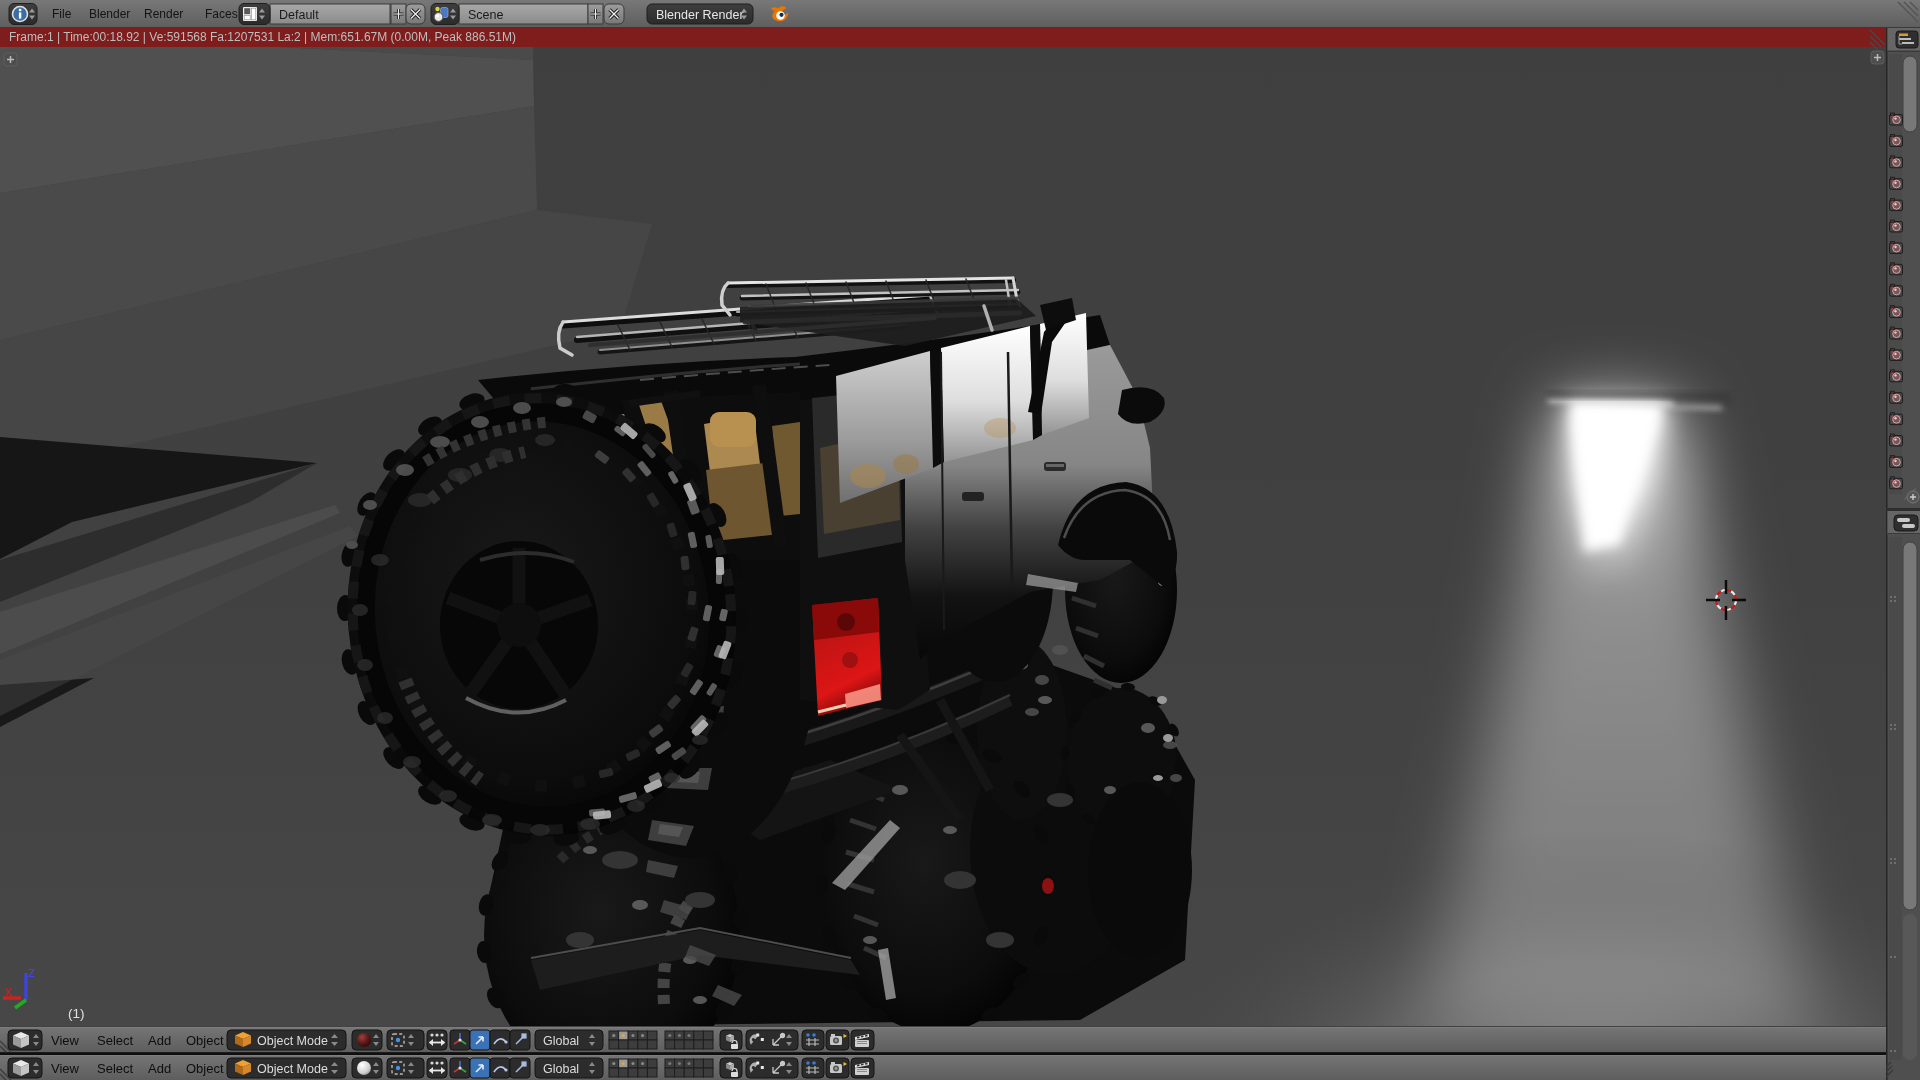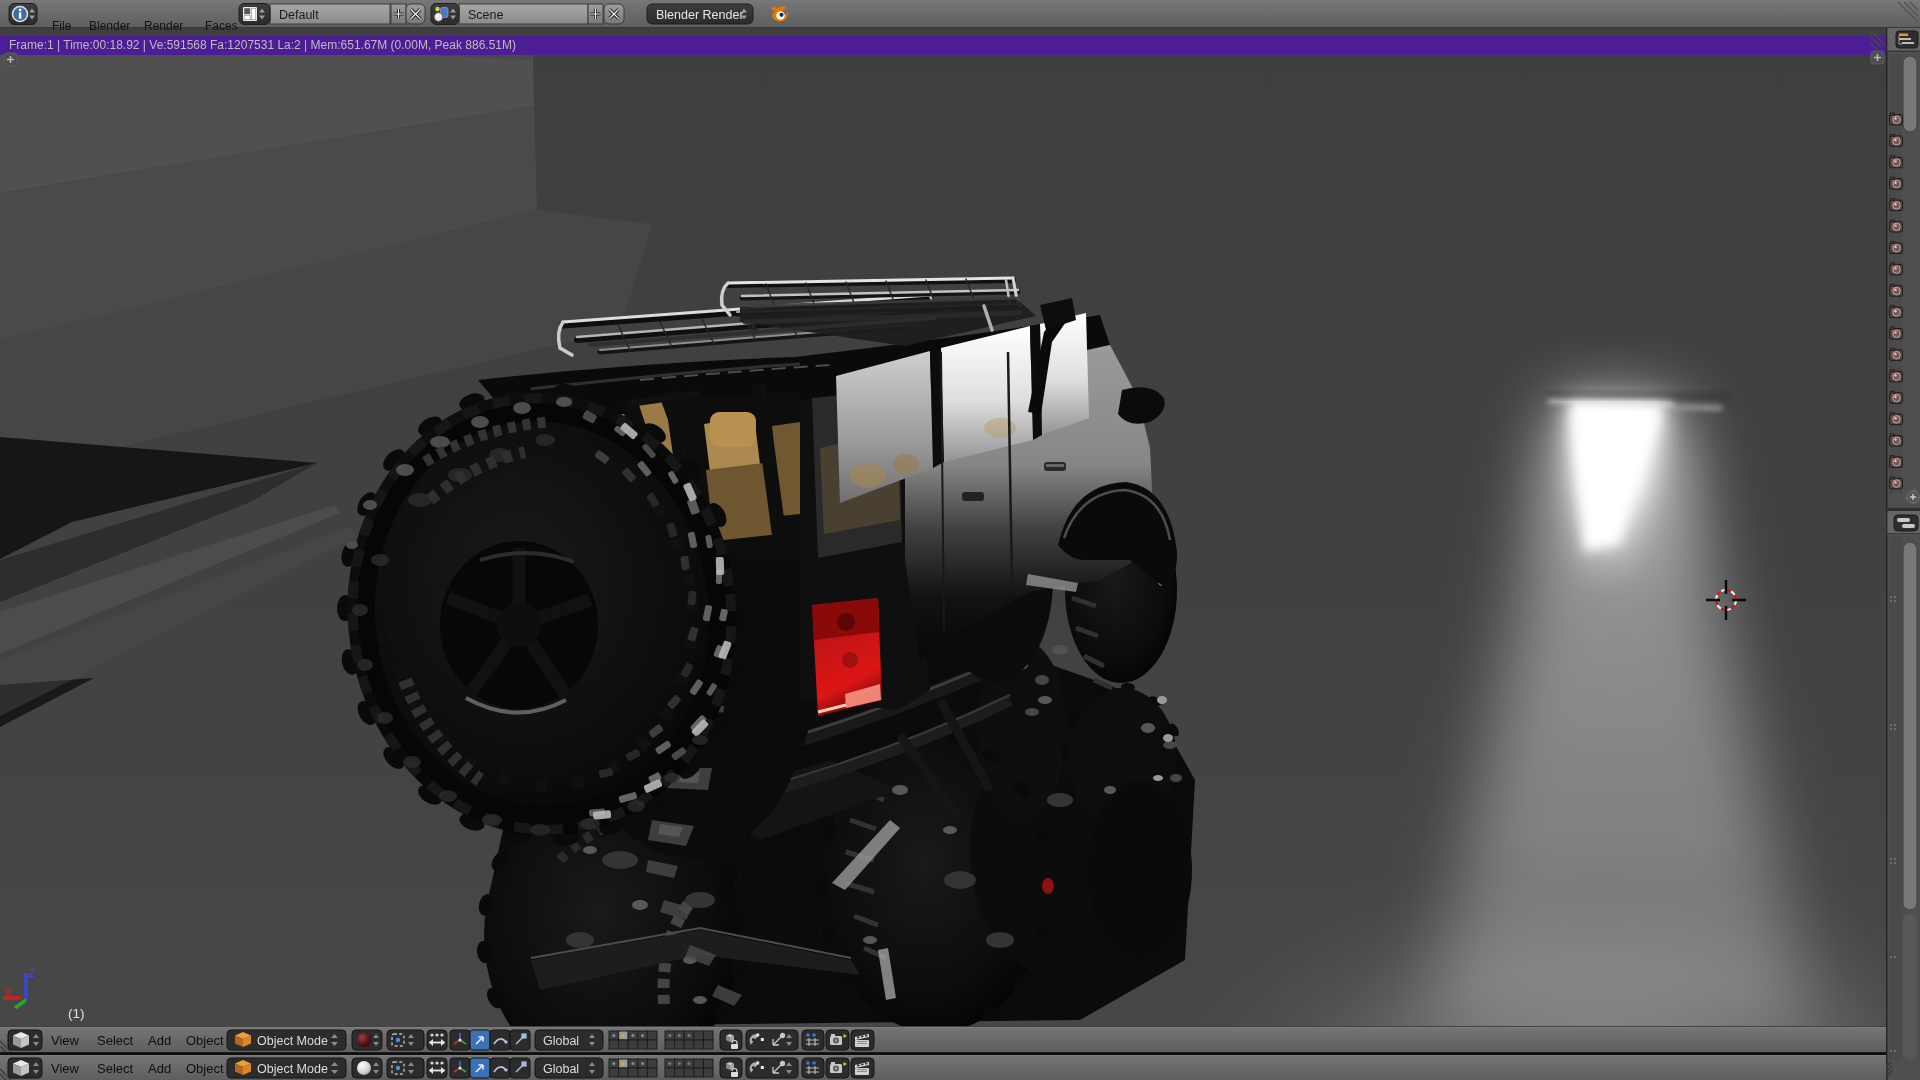--- a/index.html
+++ b/index.html
@@ -1,21 +1,21 @@
 <!DOCTYPE html>
 <html><head><meta charset="utf-8">
 <style>
 html,body{margin:0;padding:0;width:1920px;height:1080px;overflow:hidden;background:#414141;
 font-family:"Liberation Sans",sans-serif;}
 *{box-sizing:border-box}
 .abs{position:absolute}
 #topbar{position:absolute;left:0;top:0;width:1920px;height:28px;
 background:linear-gradient(#787878,#6b6b6b 50%,#5f5f5f);border-bottom:1px solid #393939}
-.menu{position:absolute;top:12px;height:28px;line-height:28px;color:#141414;font-size:12px}
-#statsbar{position:absolute;left:0;top:36px;width:1886px;height:19px;background:#4c1d95;
+.menu{position:absolute;top:0;height:28px;line-height:28px;color:#141414;font-size:12px}
+#statsbar{position:absolute;left:0;top:28px;width:1886px;height:19px;background:#7f1d1d;
 color:#bdbdbd;font-size:12px;line-height:19px;padding-left:9px}
 </style></head>
 <body>
 
 <svg id="scene" class="abs" style="left:0;top:28px" width="1886" height="998" viewBox="0 28 1886 998">
 <defs>
 <linearGradient id="bgv" x1="0" y1="0" x2="0" y2="1">
 <stop offset="0" stop-color="#3f3f3f"></stop>
         <stop offset="0.55" stop-color="#414141"></stop>
         <stop offset="1" stop-color="#474747"></stop>

